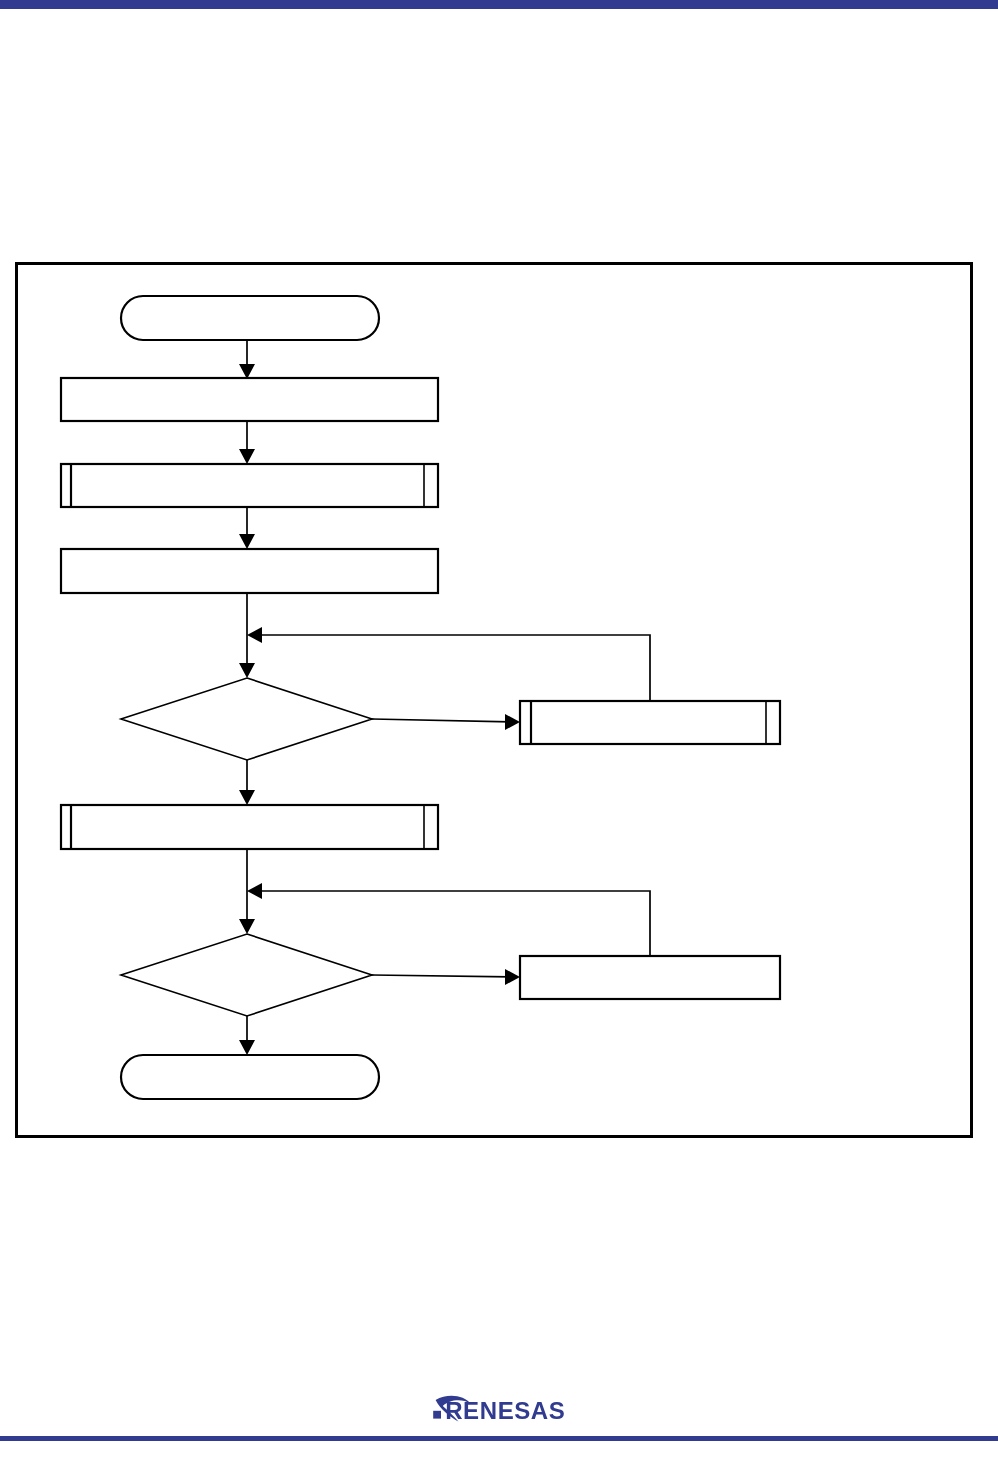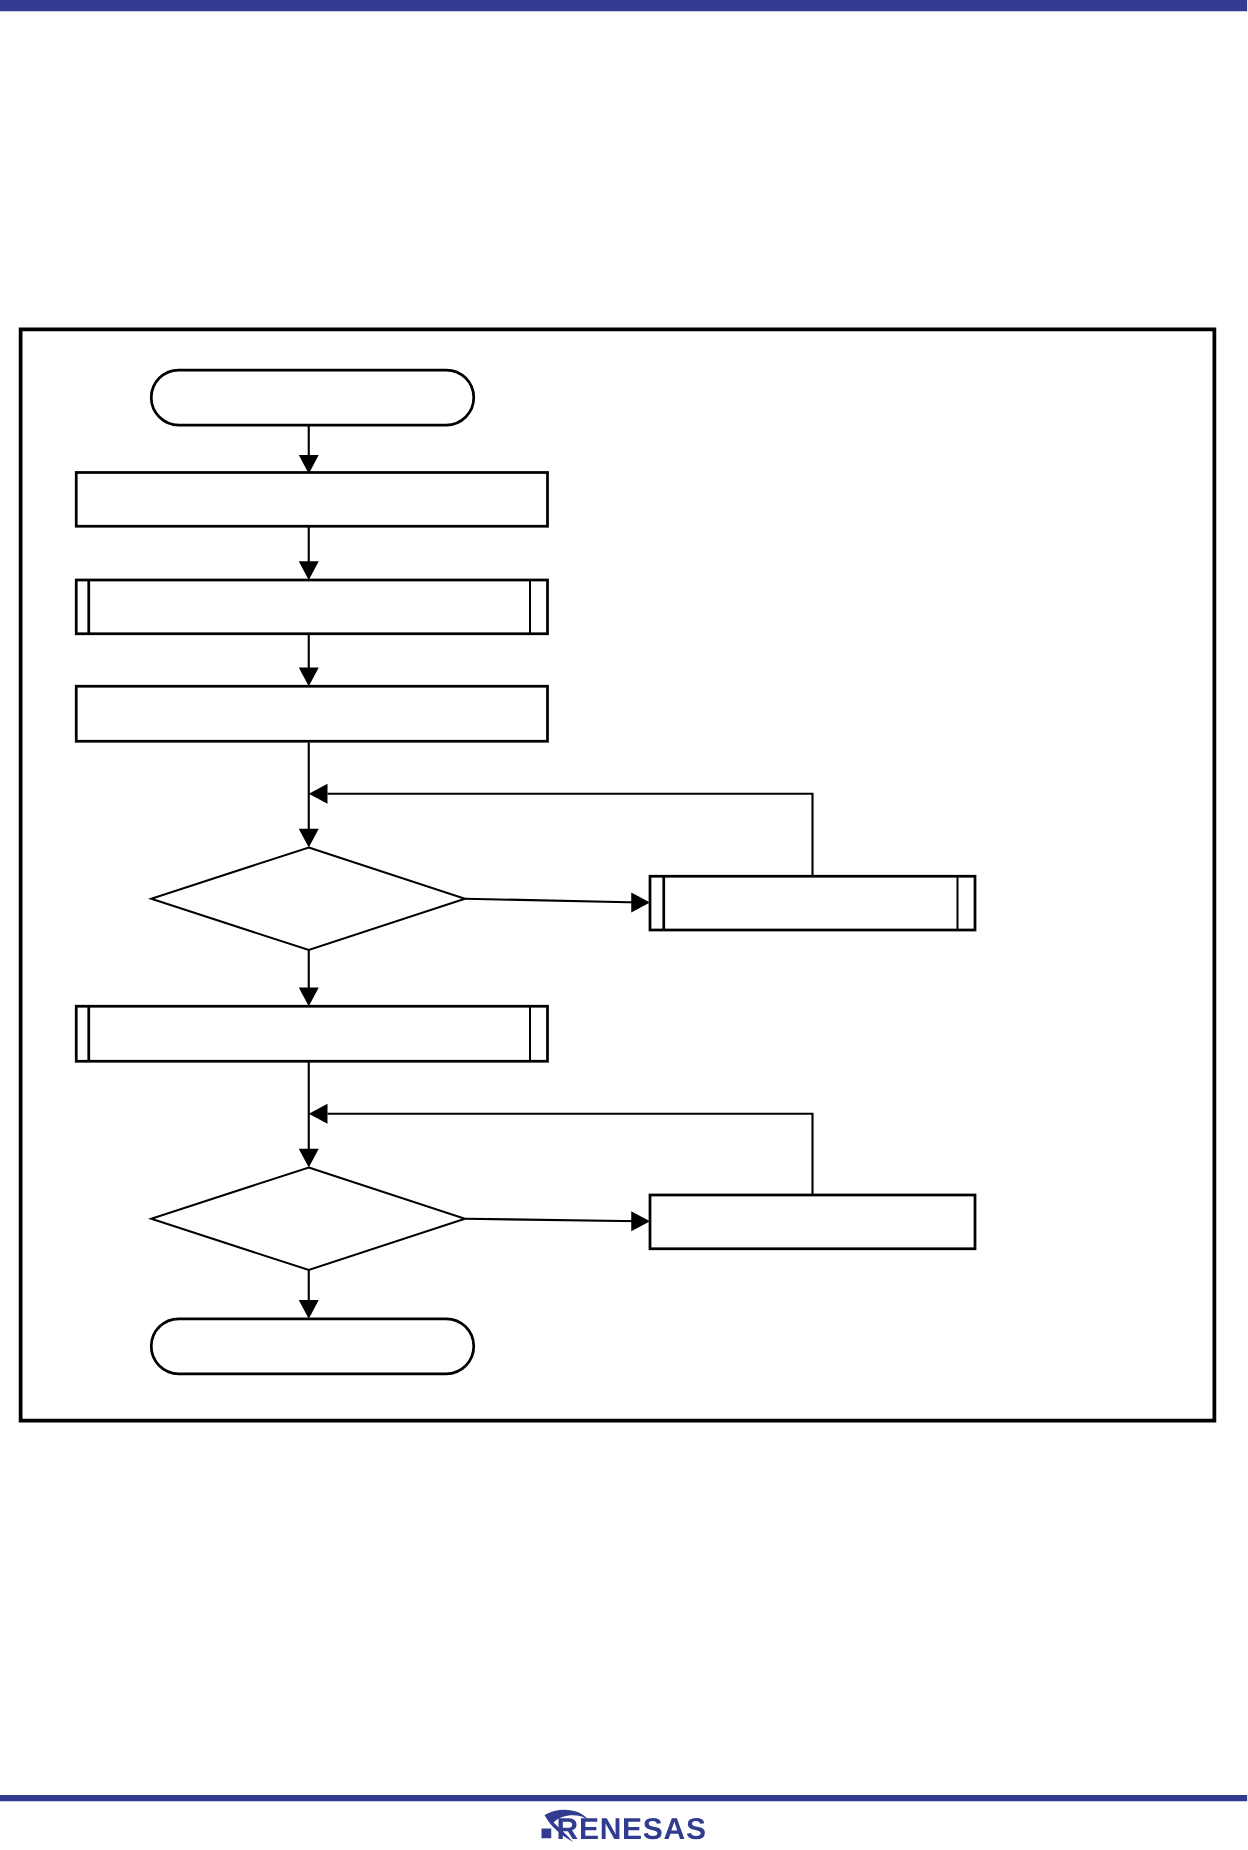--- a/index.html
+++ b/index.html
@@ -35,21 +35,21 @@
     top: 1436px;
     width: 998px;
     height: 5px;
     background: #313b8f;
   }
 
   
   #footer-logo {
     position: absolute;
     left: 432px;
-    top: 1446px;
+    top: 1394px;
     width: 180px;
     height: 30px;
   }
   #footer-logo svg { display: block; }
 
   
   #figure-frame {
     position: absolute;
     left: 15px;
     top: 262px;

